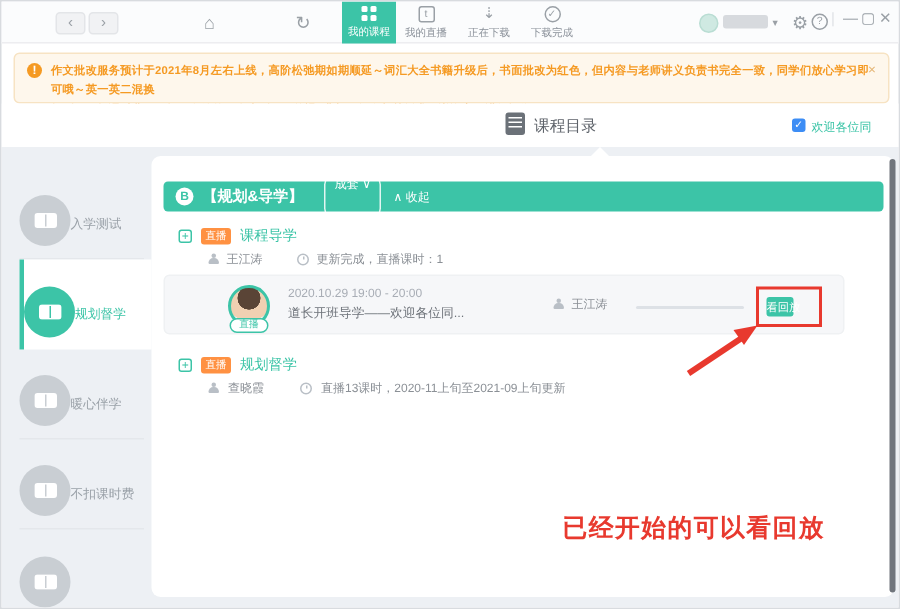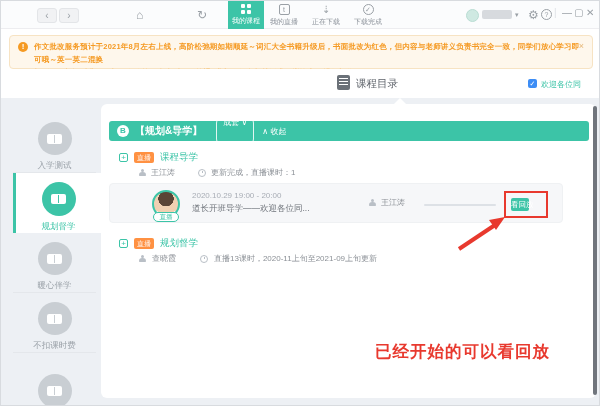--- a/index.html
+++ b/index.html
@@ -41,22 +41,22 @@
   .dir-title { left:355px; top:8px; font-size:10.5px; color:#5f646b; }
   .cb { left:527px; top:10px; width:9px; height:9px; background:#3d8df5; border-radius:2px;
         color:#fff; font-size:7px; line-height:9px; text-align:center; }
   .cb-label { left:540px; top:10px; font-size:8px; color:#3cc4a7; }
 
   
   .body { left:0; top:97px; width:600px; height:309px; background:#edf0f4; }
 
   
   .side { left:12px; top:15px; width:83px; }
-  .sitem { position:relative; width:83px; height:60px; display:flex; flex-direction:column; align-items:center;
-           padding-top:9px; border-bottom:1px solid #e4e7eb;justify-content:flex-end; }
+  .sitem { position:relative; width:83px; height:60px; display:flex; flex-direction:row; align-items:center;
+           padding-top:9px; border-bottom:1px solid #e4e7eb; }
   .sitem.active { width:88px; background:#fff; border-left:3px solid #3cc4a7; border-bottom:none; }
   .bookc { width:34px; height:34px; border-radius:50%; background:#c9ced3; display:flex; align-items:center; justify-content:center; }
   .sitem.active .bookc { background:#3cc4a7; }
   .book { width:15px; height:10px; background:#fff; border-radius:2px;
           background-image:linear-gradient(#fff,#fff); box-shadow:inset 0 0 0 0 #fff; position:relative; }
   .book:after { content:""; position:absolute; left:7px; top:1px; width:1px; height:8px; background:#c9ced3; }
   .sitem.active .book:after { background:#3cc4a7; }
   .slabel { margin-top:5px; font-size:8.5px; color:#9aa1a8; }
   .sitem.active .slabel { color:#3cc4a7; }
 

